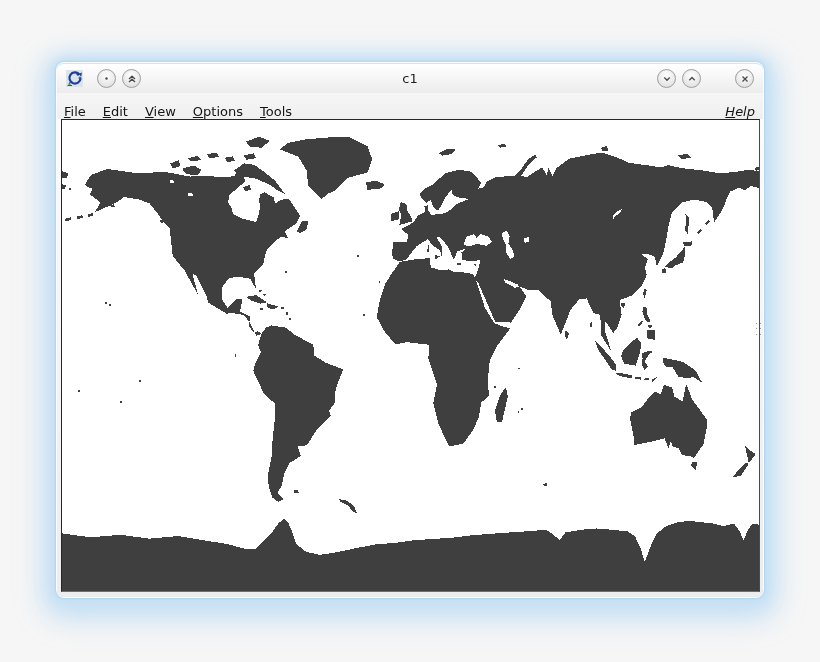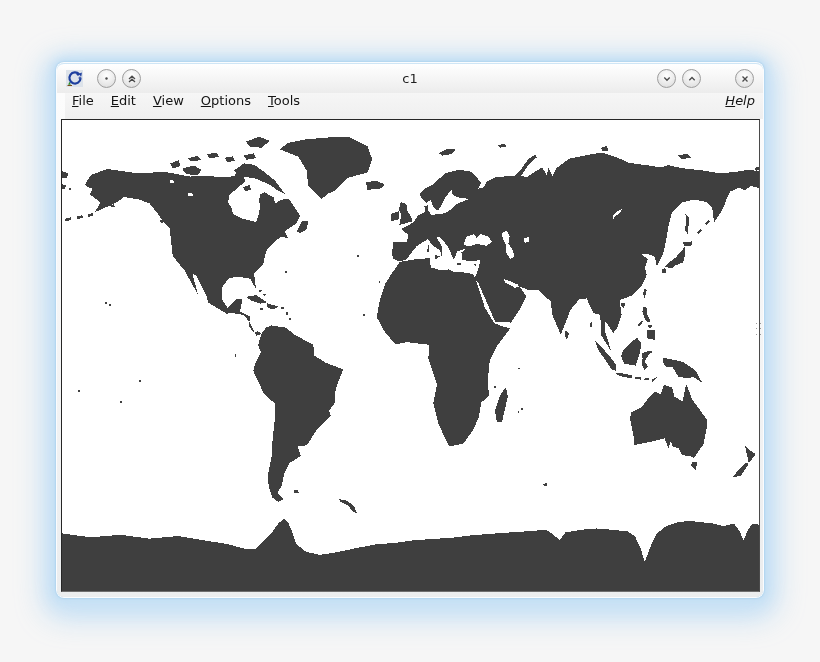--- a/index.html
+++ b/index.html
@@ -39,23 +39,23 @@
   }
   .tb-title{
     position:absolute;left:0;right:0;text-align:center;
     font-size:13px;color:#1f1f1f;pointer-events:none;
   }
   .tb-right{margin-left:auto;display:flex;align-items:center;}
   .tb-gap{width:28px;}
   .menubar{
     position:absolute;left:0;top:30px;right:0;height:26px;
     background:linear-gradient(#f6f6f6,#efefef);
-    display:flex;align-items:flex-start;
+    display:flex;align-items:flex-end;
     padding:0 8px 0 7px;box-sizing:border-box;
-    font-size:13px;color:#141414;margin-left:8px;
+    font-size:13px;color:#141414;
   }
   .menu-item{margin-right:17px;cursor:default;}
   .menu-item.right{margin:0 0 0 auto;font-style:italic;}
   .mn{text-decoration:underline;}
   .canvas{
     position:absolute;left:4px;top:56px;width:697px;height:471px;
     background:#ffffff;
     border:1px solid #262626;
     border-bottom-color:#6f6f6f;border-right-color:#4a4a4a;
   }

